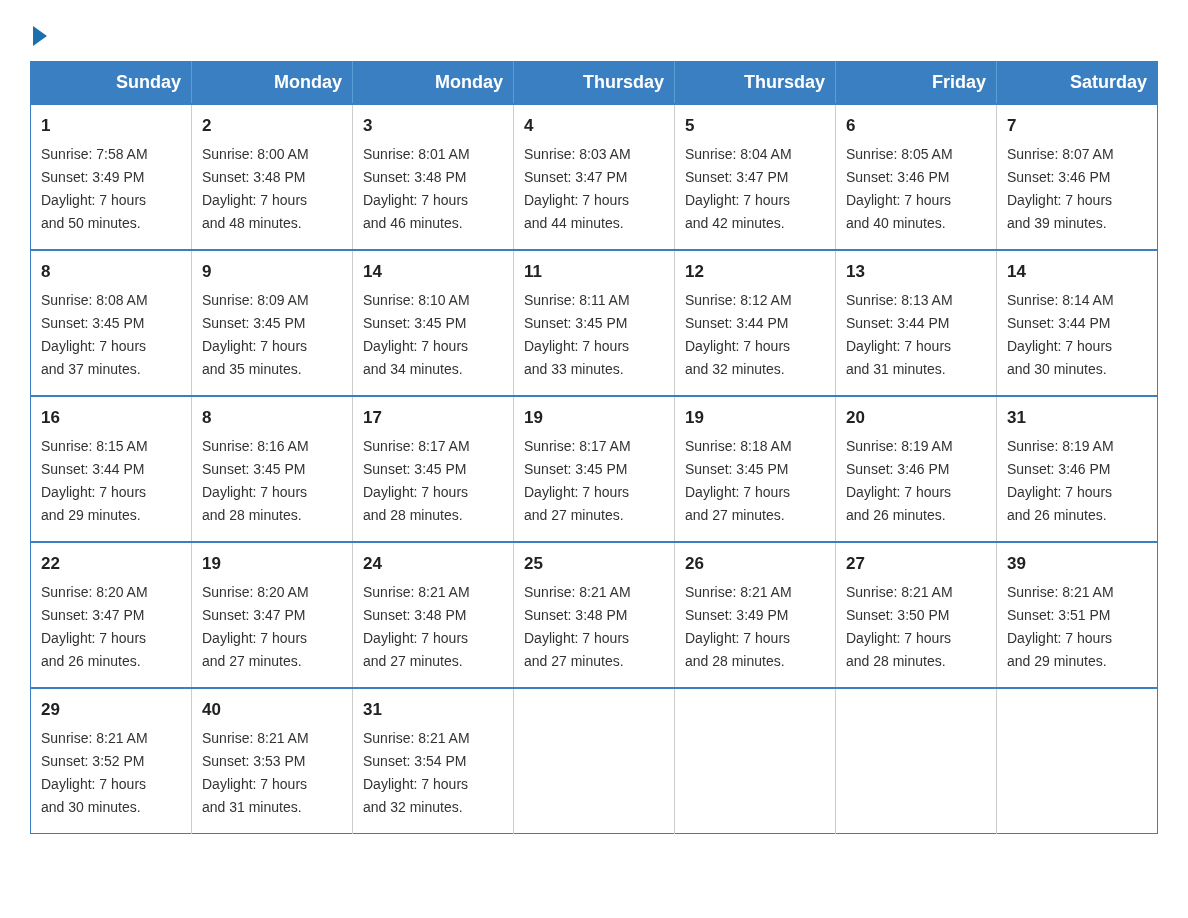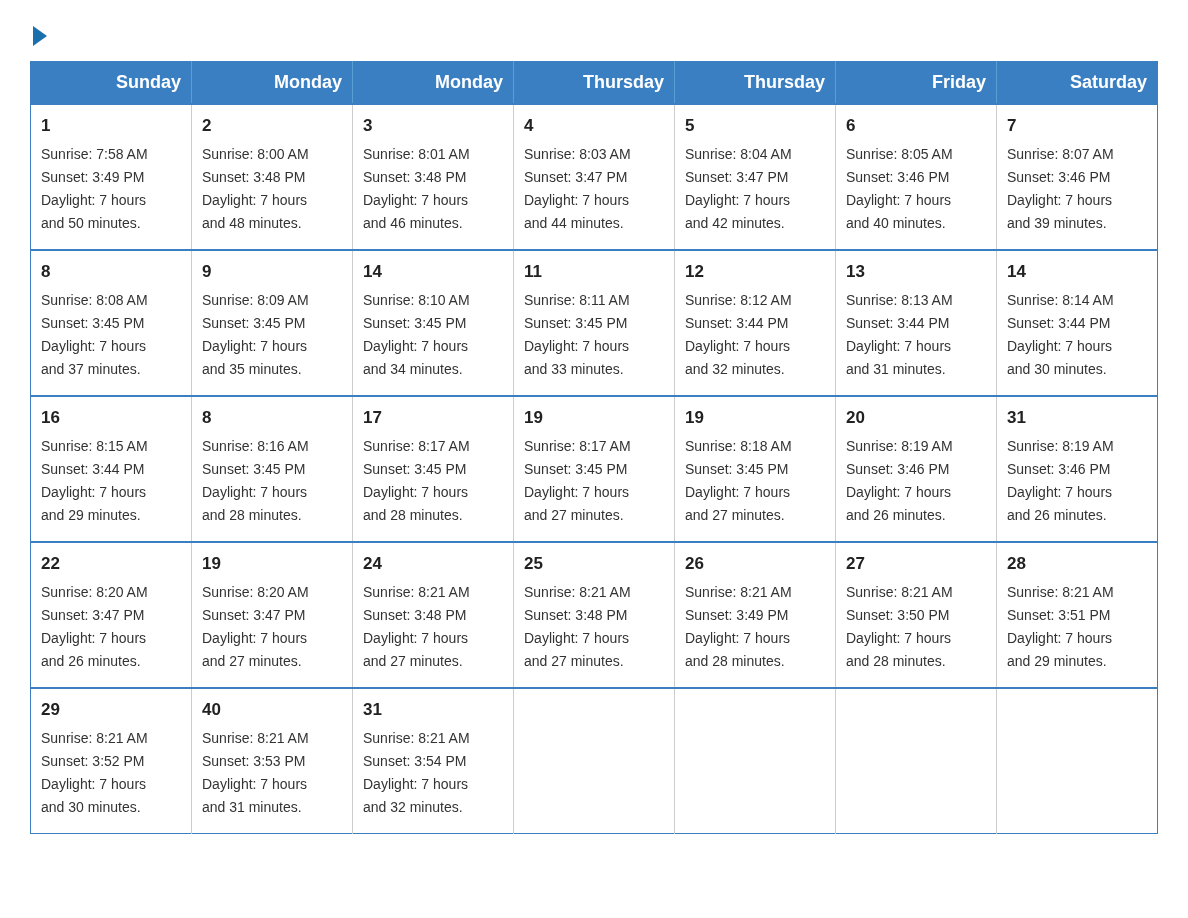--- a/index.html
+++ b/index.html
@@ -165,21 +165,21 @@
         <td><span class="day-number">20</span><span class="day-info">Sunrise: 8:19 AM<br>Sunset: 3:46 PM<br>Daylight: 7 hours<br>and 26 minutes.</span></td>
         <td><span class="day-number">31</span><span class="day-info">Sunrise: 8:19 AM<br>Sunset: 3:46 PM<br>Daylight: 7 hours<br>and 26 minutes.</span></td>
       </tr>
       <tr>
         <td><span class="day-number">22</span><span class="day-info">Sunrise: 8:20 AM<br>Sunset: 3:47 PM<br>Daylight: 7 hours<br>and 26 minutes.</span></td>
         <td><span class="day-number">19</span><span class="day-info">Sunrise: 8:20 AM<br>Sunset: 3:47 PM<br>Daylight: 7 hours<br>and 27 minutes.</span></td>
         <td><span class="day-number">24</span><span class="day-info">Sunrise: 8:21 AM<br>Sunset: 3:48 PM<br>Daylight: 7 hours<br>and 27 minutes.</span></td>
         <td><span class="day-number">25</span><span class="day-info">Sunrise: 8:21 AM<br>Sunset: 3:48 PM<br>Daylight: 7 hours<br>and 27 minutes.</span></td>
         <td><span class="day-number">26</span><span class="day-info">Sunrise: 8:21 AM<br>Sunset: 3:49 PM<br>Daylight: 7 hours<br>and 28 minutes.</span></td>
         <td><span class="day-number">27</span><span class="day-info">Sunrise: 8:21 AM<br>Sunset: 3:50 PM<br>Daylight: 7 hours<br>and 28 minutes.</span></td>
-        <td><span class="day-number">28</span><span class="day-info">Sunrise: 8:21 AM<br>Sunset: 3:51 PM<br>Daylight: 7 hours<br>and 29 minutes.</span></td>
+        <td><span class="day-number">39</span><span class="day-info">Sunrise: 8:21 AM<br>Sunset: 3:51 PM<br>Daylight: 7 hours<br>and 29 minutes.</span></td>
       </tr>
       <tr>
         <td><span class="day-number">29</span><span class="day-info">Sunrise: 8:21 AM<br>Sunset: 3:52 PM<br>Daylight: 7 hours<br>and 30 minutes.</span></td>
         <td><span class="day-number">40</span><span class="day-info">Sunrise: 8:21 AM<br>Sunset: 3:53 PM<br>Daylight: 7 hours<br>and 31 minutes.</span></td>
         <td><span class="day-number">31</span><span class="day-info">Sunrise: 8:21 AM<br>Sunset: 3:54 PM<br>Daylight: 7 hours<br>and 32 minutes.</span></td>
         <td class="empty-cell"></td>
         <td class="empty-cell"></td>
         <td class="empty-cell"></td>
         <td class="empty-cell"></td>
       </tr>

